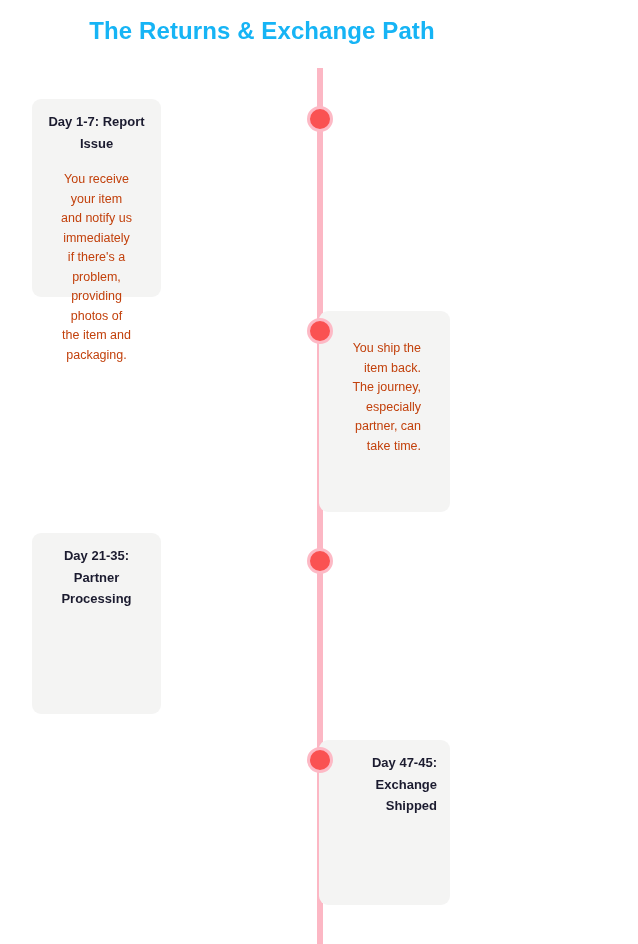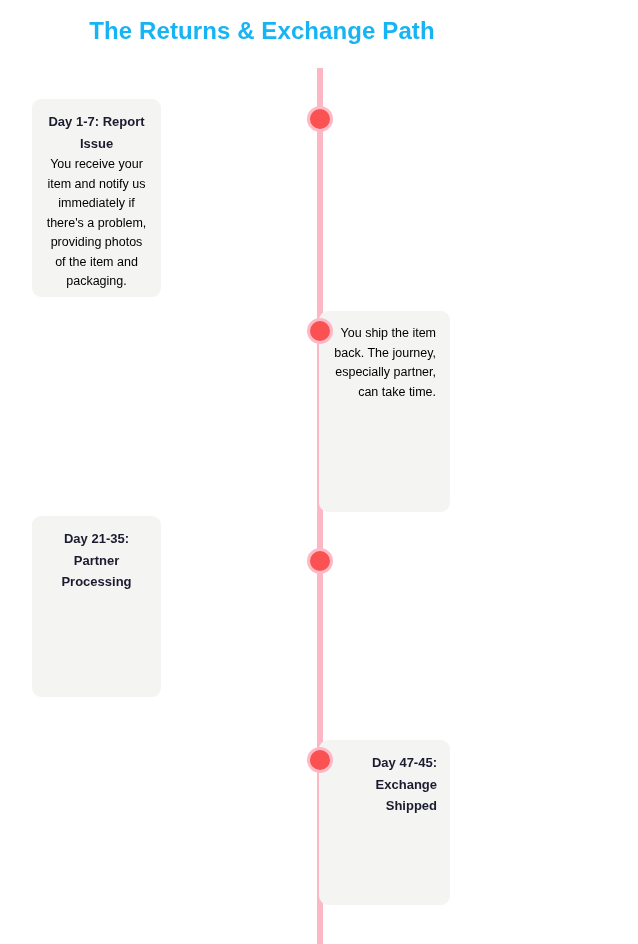--- a/index.html
+++ b/index.html
@@ -83,23 +83,23 @@
   .card-heading {
     font-size: 13px;
     font-weight: bold;
     color: #1b1b2f;
     line-height: 21.5px;
     margin: 0 0 1px 0;
   }
   .card-body {
     font-size: 12.5px;
     font-weight: normal;
-    color: #000000;
+    color: #c2410c;
     line-height: 19.5px;
-    margin: 1px;
+    margin: 16px;
   }
 </style>
 </head>
 <body>
 
 <div id="timeline-root">
 
   <div id="page-title">The Returns &amp; Exchange Path</div>
 
   <div id="timeline-axis"></div>
@@ -111,21 +111,21 @@
 
   <div class="timeline-card side-left" style="top:99px;height:198px;">
     <p class="card-heading">Day 1-7: Report Issue</p>
     <p class="card-body">You receive your item and notify us immediately if there's a problem, providing photos of the item and packaging.</p>
   </div>
 
   <div class="timeline-card side-right" style="top:311px;height:201px;">
     <p class="card-body">You ship the item back. The journey, especially partner, can take time.</p>
   </div>
 
-  <div class="timeline-card side-left" style="top:516px;height:181px;">
+  <div class="timeline-card side-left" style="top:533px;height:181px;">
     <p class="card-heading">Day 21-35: Partner Processing</p>
   </div>
 
   <div class="timeline-card side-right" style="top:740px;height:165px;">
     <p class="card-heading">Day 47-45: Exchange Shipped</p>
   </div>
 
 </div>
 
 </body></html>

